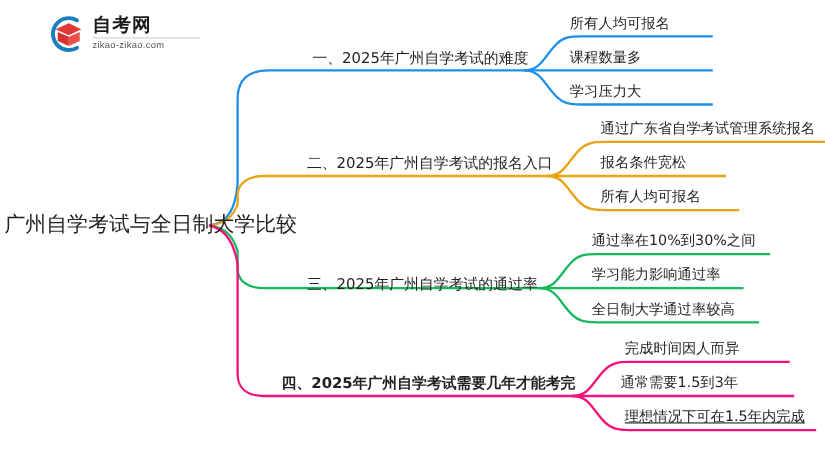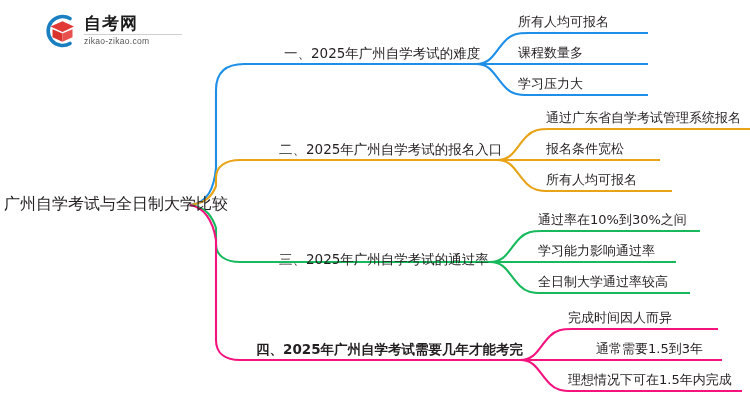--- a/index.html
+++ b/index.html
@@ -71,21 +71,21 @@
   .node {
     position: absolute;
     font-family: "DejaVu Sans", "Liberation Sans", sans-serif;
     color: #231f20;
     white-space: nowrap;
     line-height: 18px;
   }
   #root-node {
     left: 4px;
     top: 195px;
-    font-size: 16px;
+    font-size: 19px;
     letter-spacing: 0px;
   }
   .branch-node {
     font-size: 13.5px;
   }
   .leaf-node {
     font-size: 13px;
   }
 </style>
 </head>
@@ -154,14 +154,14 @@
 <div class="node leaf-node" style="left:546px; top:140px;">报名条件宽松</div>
 <div class="node leaf-node" style="left:546px; top:171px;">所有人均可报名</div>
 
 <div class="node branch-node" style="left:279px; top:250px;">三、2025年广州自学考试的通过率</div>
 <div class="node leaf-node" style="left:538px; top:211px;">通过率在10%到30%之间</div>
 <div class="node leaf-node" style="left:538px; top:242px;">学习能力影响通过率</div>
 <div class="node leaf-node" style="left:538px; top:273px;">全日制大学通过率较高</div>
 
 <div class="node branch-node" style="left:256px; top:340px;font-weight:bold;">四、2025年广州自学考试需要几年才能考完</div>
 <div class="node leaf-node" style="left:568px; top:309px;">完成时间因人而异</div>
-<div class="node leaf-node" style="left:596px; top:340px;">通常需要1.5到3年</div>
-<div class="node leaf-node" style="left:568px; top:371px;">理想情况下可在1.5年内完成</div>
+<div class="node leaf-node" style="left:564px; top:340px;">通常需要1.5到3年</div>
+<div class="node leaf-node" style="left:568px; top:371px;text-decoration:underline;">理想情况下可在1.5年内完成</div>
 
 </body></html>

